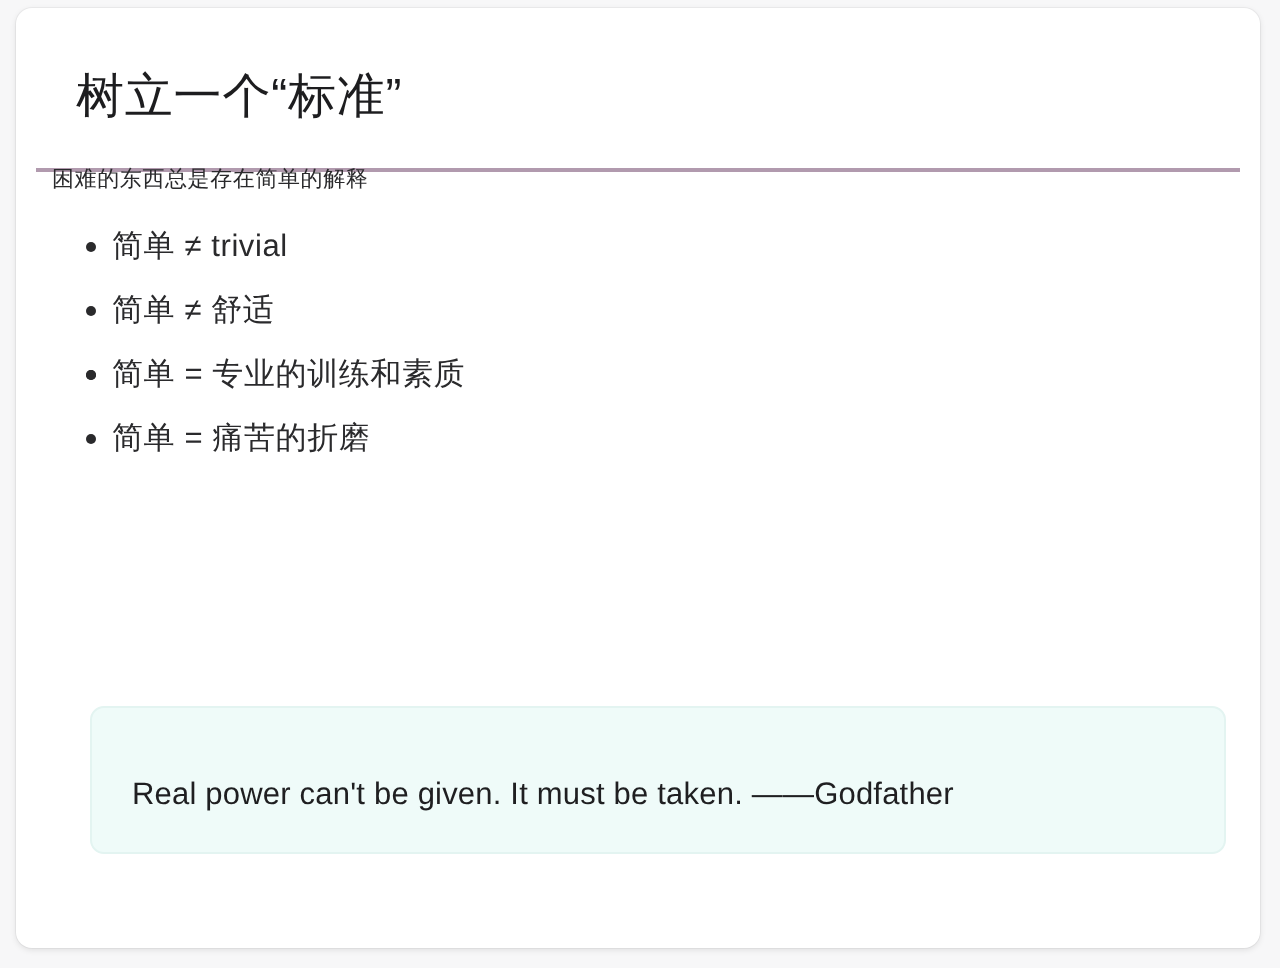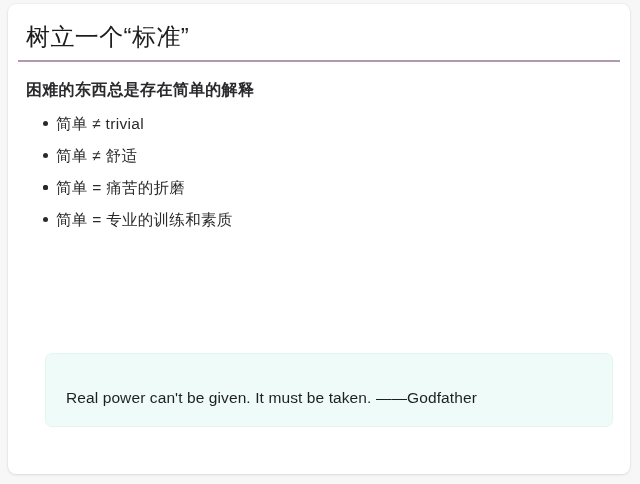--- a/index.html
+++ b/index.html
@@ -33,21 +33,21 @@
     box-sizing: border-box;
     padding: 14px 10px 0 10px;
   }
 
   #page-title {
     font-size: 24px;
     font-weight: 400;
     line-height: 30px;
     color: #1d1d1f;
     letter-spacing: 0.4px;
-    margin: 4px;
+    margin: 16px;
     padding: 0 0 4px 4px;
     white-space: nowrap;
   }
 
   #title-rule {
     height: 2px;
     width: 100%;
     background: #b19aae;
     margin-top: 1px;
   }
@@ -55,27 +55,26 @@
   #body-block {
     position: absolute;
     left: 0;
     top: 64px;
     width: 100%;
     box-sizing: border-box;
     padding: 0 14px;
   }
 
   #intro-line {
-    font-size: 16px;
+    font-size: 11px;
     line-height: 22px;
     color: #2a2a2c;
     letter-spacing: 0.3px;
     margin: 11px 0 0 0;
     padding-left: 4px;
-    font-weight: bold;
   }
 
   #bullet-list {
     list-style: none;
     margin: 12px 0 0 0;
     padding: 0;
   }
 
   #bullet-list li {
     position: relative;
@@ -149,25 +148,25 @@
       </li>
       <li>
         <span class="bullet-dot"></span>
         <span>简单 ≠ 舒适</span>
       </li>
       <li>
         <span class="bullet-dot"></span>
       </li>
       <li>
         <span class="bullet-dot"></span>
-        <span>简单 = 痛苦的折磨</span>
+        <span>简单 = 专业的训练和素质</span>
       </li>
       <li>
         <span class="bullet-dot"></span>
-        <span>简单 = 专业的训练和素质</span>
+        <span>简单 = 痛苦的折磨</span>
       </li>
     </ul>
 
 
   </div>
 
   <div id="quote-box">
     <p id="quote-text">Real power can't be given. It must be taken. ——Godfather</p>
   </div>
 

